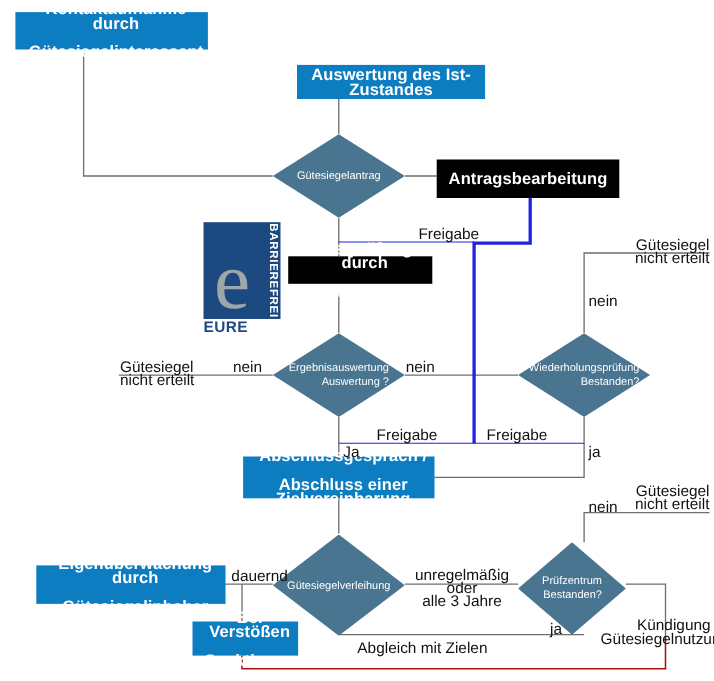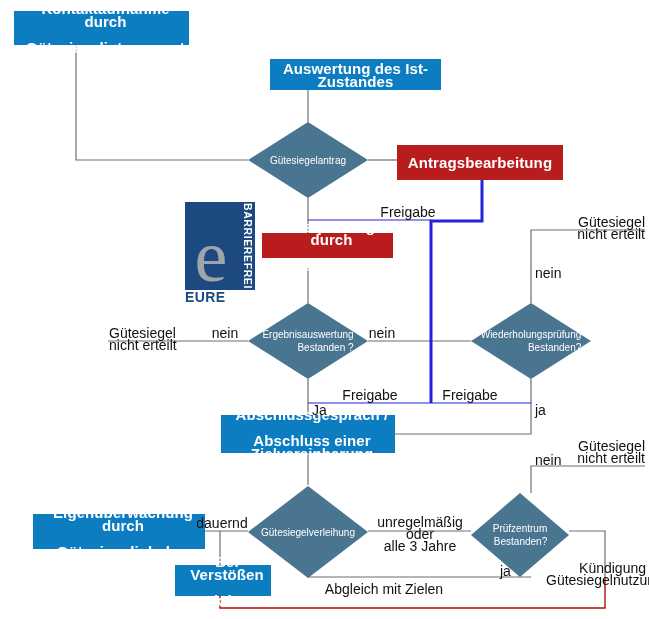--- a/index.html
+++ b/index.html
@@ -32,21 +32,21 @@
     color: #ffffff;
     font-weight: bold;
     font-size: 15px;
     line-height: 13px;
     letter-spacing: .1px;
   }
   .proc-light {
     background: #0d7dc1;
   }
   .proc-dark {
-    background: #b91c1c;
+    background: #000000;
   }
   .node span { display: block; width: 100%; padding: 0 4px; }
   .diamond {
     position: absolute;
   }
   .diamond .shape {
     position: absolute;
     left: 0; top: 0; right: 0; bottom: 0;
     background: #4a7591;
     clip-path: polygon(50% 0%, 100% 50%, 50% 100%, 0% 50%);
@@ -201,21 +201,21 @@
     <span>Antragsbearbeitung</span>
   </div>
 
   <div class="node proc-dark" style="left:262px; top:233px; width:131px; height:25px;">
     <span><span>Erstprüfung durch</span><br><span>Prüfzentrum</span></span>
   </div>
 
   <div class="diamond" style="left:248px; top:303px; width:120px; height:76px;">
     <div class="shape"></div>
     <div class="dlabel">
-      <span><span>Ergebnisauswertung</span><br><span>Bestanden ?</span></span>
+      <span><span>Ergebnisauswertung</span><br><span>Auswertung ?</span></span>
     </div>
   </div>
 
   <div class="diamond" style="left:471px; top:303px; width:120px; height:76px;">
     <div class="shape"></div>
     <div class="dlabel">
       <span><span>Wiederholungsprüfung</span><br><span>Bestanden?</span></span>
     </div>
   </div>
 
@@ -258,21 +258,21 @@
 nicht erteilt</div>
 
   <div class="edgelabel" style="left:340px; top:389px; width:60px;">Freigabe</div>
 
   <div class="edgelabel" style="left:440px; top:389px; width:60px;">Freigabe</div>
 
   <div class="edgelabel left" style="left:312px; top:404px; width:26px;">Ja</div>
 
   <div class="edgelabel left" style="left:535px; top:404px; width:26px;">ja</div>
 
-  <div class="edgelabel" style="left:194px; top:517px; width:56px;">dauernd</div>
+  <div class="edgelabel" style="left:208px; top:517px; width:56px;">dauernd</div>
 
   <div class="edgelabel" style="left:369px; top:516px; width:102px;">unregelmäßig oder
 alle 3 Jahre</div>
 
   <div class="edgelabel left" style="left:535px; top:454px; width:40px;">nein</div>
 
   <div class="edgelabel right" style="left:546px; top:440px; width:99px;">Gütesiegel
 nicht erteilt</div>
 
   <div class="edgelabel left" style="left:500px; top:565px; width:26px;">ja</div>

